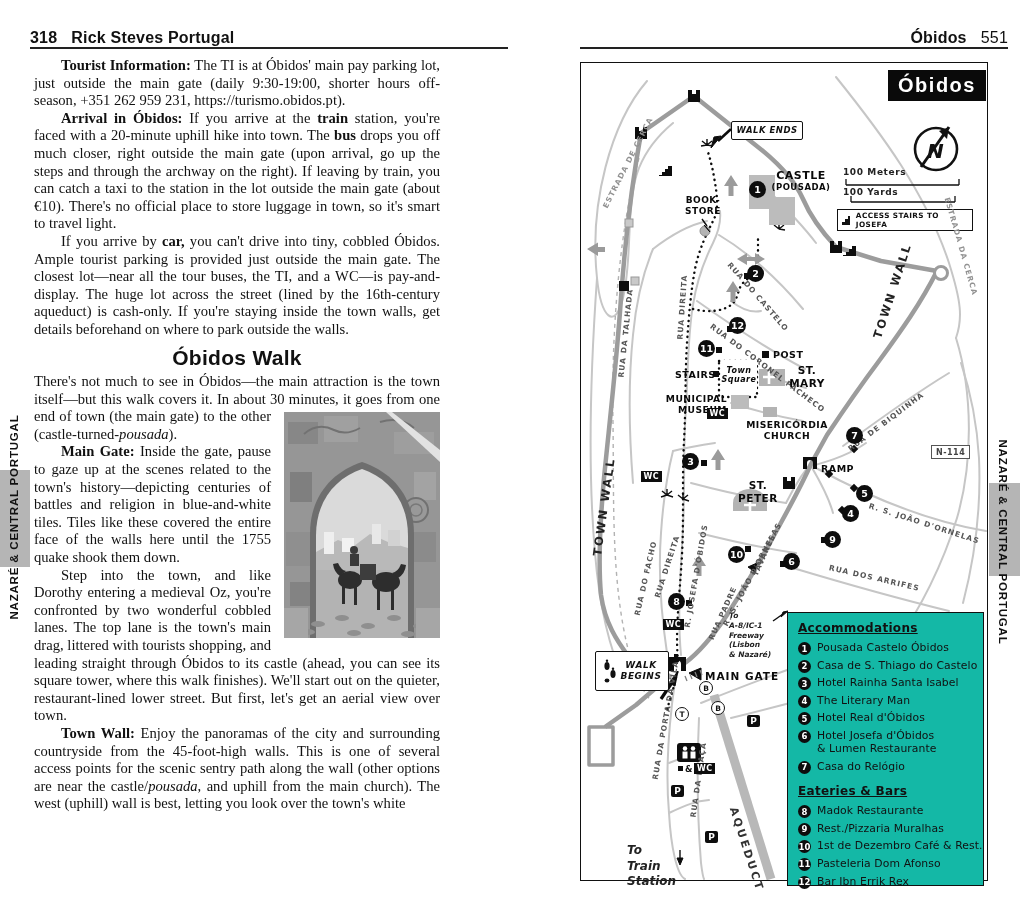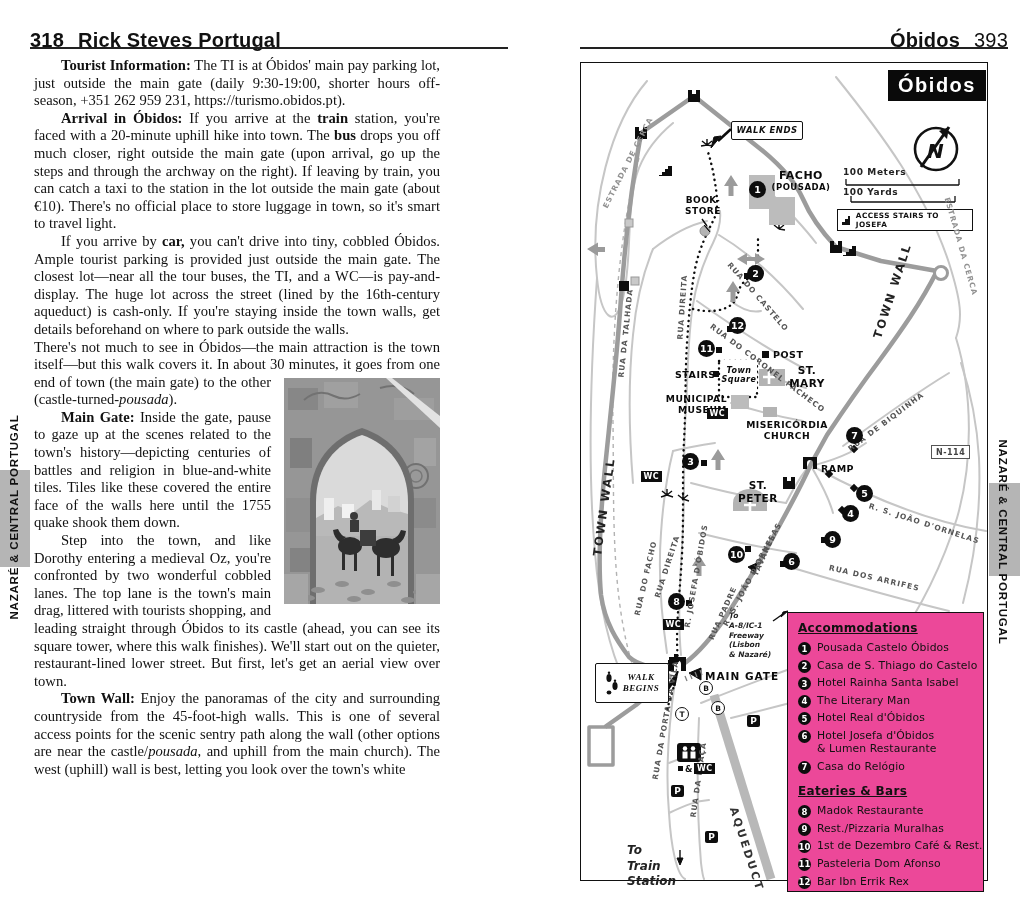--- a/index.html
+++ b/index.html
@@ -1,20 +1,20 @@
 <!DOCTYPE html>
 <html><head>
 <meta charset="utf-8">
 <style>
   html,body{margin:0;padding:0;background:#e8e8e8;}
   #root{position:relative;width:1020px;height:907px;background:#ffffff;overflow:hidden;
         font-family:"Liberation Serif",serif;color:#111;}
   
   .hdr{position:absolute;top:29px;font-family:"Liberation Sans",sans-serif;font-weight:700;
-       font-size:20px;letter-spacing:.2px;color:#111;white-space:nowrap;}
+       font-size:16px;letter-spacing:.2px;color:#111;white-space:nowrap;}
   .hdr .pgnum{margin-right:14px;}
   .hdr-right{right:12px;text-align:right;}
   .hdr-right .pgnum{margin-left:14px;margin-right:0;font-weight:400;}
   .rule{position:absolute;top:47px;height:1.6px;background:#222;}
   
   .tab-band{position:absolute;background:#b5b5b5;}
   .tab-text{position:absolute;font-family:"Liberation Sans",sans-serif;font-weight:700;
             font-size:11.5px;letter-spacing:.8px;color:#111;white-space:nowrap;z-index:2;}
   .tab-left{left:-96px;top:511px;width:220px;text-align:center;transform:rotate(-90deg);}
   .tab-right{left:893px;top:536px;width:220px;text-align:center;transform:rotate(90deg);}
@@ -64,21 +64,21 @@
             display:flex;align-items:center;justify-content:center;gap:4px;
             font:700 italic 8.5px "DejaVu Sans",sans-serif;letter-spacing:.5px;color:#111;}
   .pre{white-space:pre-line;text-align:center;line-height:1.2;}
   .note{position:absolute;z-index:3;font:italic 700 7.5px "DejaVu Sans",sans-serif;color:#222;
         white-space:pre-line;text-align:left;line-height:1.3;}
   .amp-grp{position:absolute;z-index:3;display:flex;align-items:center;gap:2px;
            font:700 8.5px "DejaVu Sans",sans-serif;color:#111;}
   .amp-grp .sq{width:5px;height:5px;background:#0d0d0d;display:inline-block;}
   
   .legend{position:absolute;z-index:5;left:206px;top:549px;width:185px;height:250px;
-          border:1.6px solid #111;background:#ec4899;padding:8px 0 20px 10px;}
+          border:1.6px solid #111;background:#14b8a6;padding:8px 0 14px 10px;}
   .legend-title{font:700 12px "DejaVu Sans",sans-serif;color:#111;text-decoration:underline;
                 letter-spacing:.3px;margin-bottom:6px;}
   .lrow{display:flex;align-items:flex-start;gap:6px;margin-bottom:3.6px;}
   .lnum{flex:0 0 13px;height:13px;border-radius:50%;background:#0d0d0d;color:#fff;
         font:700 8.5px "DejaVu Sans",sans-serif;display:flex;align-items:center;
         justify-content:center;margin-top:1px;}
   .lname{font:10.8px "DejaVu Sans",sans-serif;color:#111;letter-spacing:.1px;
          white-space:pre-line;line-height:1.25;}
   .lgap{height:7px;}
 </style>
@@ -93,20 +93,21 @@
   <div class="rule" style="left:30px;width:478px;"></div>
 
   <div class="tab-band" style="left:0;top:470px;width:30px;height:97px;"></div>
   <div class="tab-text tab-left">NAZARÉ &amp; CENTRAL PORTUGAL</div>
 
   <div class="bodycol">
     <p class="ind"><b>Tourist Information:</b><span> The TI is at Óbidos' main pay parking lot, just outside the main gate (daily 9:30-19:00, shorter hours off-season, +351 262 959 231, https://turismo.obidos.pt).</span></p>
     <p class="ind"><b>Arrival in Óbidos:</b><span> If you arrive at the </span><b>train</b><span> station, you're faced with a 20-minute uphill hike into town. The </span><b>bus</b><span> drops you off much closer, right outside the main gate (upon arrival, go up the steps and through the archway on the right). If leaving by train, you can catch a taxi to the station in the lot outside the main gate (about €10). There's no official place to store luggage in town, so it's smart to travel light.</span></p>
     <p class="ind"><span>If you arrive by </span><b>car,</b><span> you can't drive into tiny, cobbled Óbidos. Ample tourist parking is provided just outside the main gate. The closest lot—near all the tour buses, the TI, and a WC—is pay-and-display. The huge lot across the street (lined by the 16th-century aqueduct) is cash-only. If you're staying inside the town walls, get details beforehand on where to park outside the walls.</span></p>
 
+    <h2 class="walk">Óbidos Walk</h2>
 
     <div>
       <p><span>There's not much to see in Óbidos—the main attraction is the town itself—but this walk covers it. In about 30 minutes, it goes from </span><span class="photo-wrap"><svg width="156" height="226" viewBox="0 0 156 226">
           <rect x="0" y="0" width="156" height="226" fill="#969696"></rect>
           <g opacity="0.9">
             <rect x="4" y="10" width="30" height="22" fill="#868686"></rect>
                 <rect x="40" y="4" width="34" height="26" fill="#a2a2a2"></rect>
             <rect x="6" y="60" width="22" height="30" fill="#7d7d7d"></rect>
                 <rect x="128" y="120" width="24" height="30" fill="#8a8a8a"></rect>
             <rect x="130" y="60" width="22" height="28" fill="#a5a5a5"></rect>
@@ -158,21 +159,21 @@
           <rect x="0" y="196" width="24" height="30" fill="#a6a6a6"></rect>
               <rect x="132" y="196" width="24" height="30" fill="#a6a6a6"></rect>
         </svg></span><span>one end of town (the main gate) to the other (castle-turned-</span><i>pousada</i><span>).</span></p>
       <p class="ind"><b>Main Gate:</b><span> Inside the gate, pause to gaze up at the scenes related to the town's history—depicting centuries of battles and religion in blue-and-white tiles. Tiles like these covered the entire face of the walls here until the 1755 quake shook them down.</span></p>
       <p class="ind">Step into the town, and like Dorothy entering a medieval Oz, you're confronted by two wonderful cobbled lanes. The top lane is the town's main drag, littered with tourists shopping, and leading straight through Óbidos to its castle (ahead, you can see its square tower, where this walk finishes). We'll start out on the quieter, restaurant-lined lower street. But first, let's get an aerial view over town.</p>
       <p class="ind"><b>Town Wall:</b><span> Enjoy the panoramas of the city and surrounding countryside from the 45-foot-high walls. This is one of several access points for the scenic sentry path along the wall (other options are near the castle/</span><i>pousada</i><span>, and uphill from the main church). The west (uphill) wall is best, letting you look over the town's white</span></p>
     </div>
   </div>
 
   <div class="hdr hdr-right">
-    <span>Óbidos</span><span class="pgnum">393</span>
+    <span>Óbidos</span><span class="pgnum">551</span>
   </div>
   <div class="rule" style="left:580px;width:428px;"></div>
 
   <div class="tab-band" style="left:989px;top:483px;width:31px;height:93px;"></div>
   <div class="tab-text tab-right">NAZARÉ &amp; CENTRAL PORTUGAL</div>
 
   <div class="map-box">
     <svg class="base" width="406" height="817" viewBox="0 0 406 817">
 
       <g stroke="#c6c6c6" stroke-width="2" fill="none" stroke-linecap="round">
@@ -361,21 +362,21 @@
     <div class="st" style="left:144px;top:558px;transform:rotate(-62deg);">R. S. JOÃO D'ORNELAS</div>
     <div class="st" style="left:248px;top:500px;transform:rotate(13deg);">RUA DOS ARRIFES</div>
     <div class="st" style="left:56px;top:548px;transform:rotate(-77deg);">RUA DO FACHO</div>
     <div class="st" style="left:106px;top:560px;transform:rotate(-80deg);">R. JOSEFA D'ÓBIDOS</div>
     <div class="st" style="left:130px;top:572px;transform:rotate(-66deg);">RUA PADRE</div>
     <div class="st" style="left:174px;top:508px;transform:rotate(-66deg);">TAVARES</div>
     <div class="st" style="left:74px;top:712px;transform:rotate(-80deg);">RUA DA PORTA DA VILA</div>
     <div class="st" style="left:112px;top:750px;transform:rotate(-82deg);">RUA DA PRAÇA</div>
     <div class="st" style="left:152px;top:738px;transform:rotate(72deg);font-size:11px;letter-spacing:2.5px;color:#333;">AQUEDUCT</div>
 
-    <div class="poi" style="left:165px;top:106px;width:110px;font-size:11px;">FACHO</div>
+    <div class="poi" style="left:165px;top:106px;width:110px;font-size:11px;">CASTLE</div>
     <div class="poi small" style="left:165px;top:119px;width:110px;">(POUSADA)</div>
     <div class="poi" style="left:96px;top:132px;width:52px;font-size:9px;">BOOK-
 STORE</div>
     <div class="poi" style="left:192px;top:286px;">POST</div>
     <div class="poi" style="left:94px;top:306px;">STAIRS</div>
     <div class="poi" style="left:140px;top:297px;width:36px;height:30px;background:#fff;font:700 italic 8px 'DejaVu Sans',sans-serif;display:flex;align-items:center;justify-content:center;">Town
 Square</div>
     <div class="poi" style="left:200px;top:301px;width:52px;font-size:10.5px;">ST.
 MARY</div>
     <div class="poi" style="left:84px;top:330px;width:62px;font-size:9.2px;text-align:right;">MUNICIPAL
@@ -390,21 +391,21 @@
 A-8/IC-1
 Freeway
 (Lisbon
 &amp; Nazaré)</div>
     <div class="note" style="left:46px;top:780px;width:52px;font-size:12px;">To Train
 Station</div>
 
     <div class="sign-box" style="left:150px;top:58px;width:70px;height:17px;">
         <span class="pre">WALK ENDS</span>
       </div>
-    <div class="sign-box" style="left:14px;top:600px;width:72px;height:38px;font-family:Liberation Serif, serif;">
+    <div class="sign-box" style="left:14px;top:588px;width:72px;height:38px;">
       <svg width="14" height="24">
         <ellipse cx="4" cy="7" rx="2.6" ry="4" fill="#111"></ellipse>
           <circle cx="4" cy="1.8" r="1.2" fill="#111"></circle>
         <ellipse cx="10" cy="15" rx="2.6" ry="4" fill="#111"></ellipse>
           <circle cx="10" cy="9.8" r="1.2" fill="#111"></circle>
         <ellipse cx="4" cy="21.4" rx="2.4" ry="2" fill="#111"></ellipse>
       </svg>
       <span class="pre" style="font-size:9px;">WALK
 BEGINS</span>
     </div>

